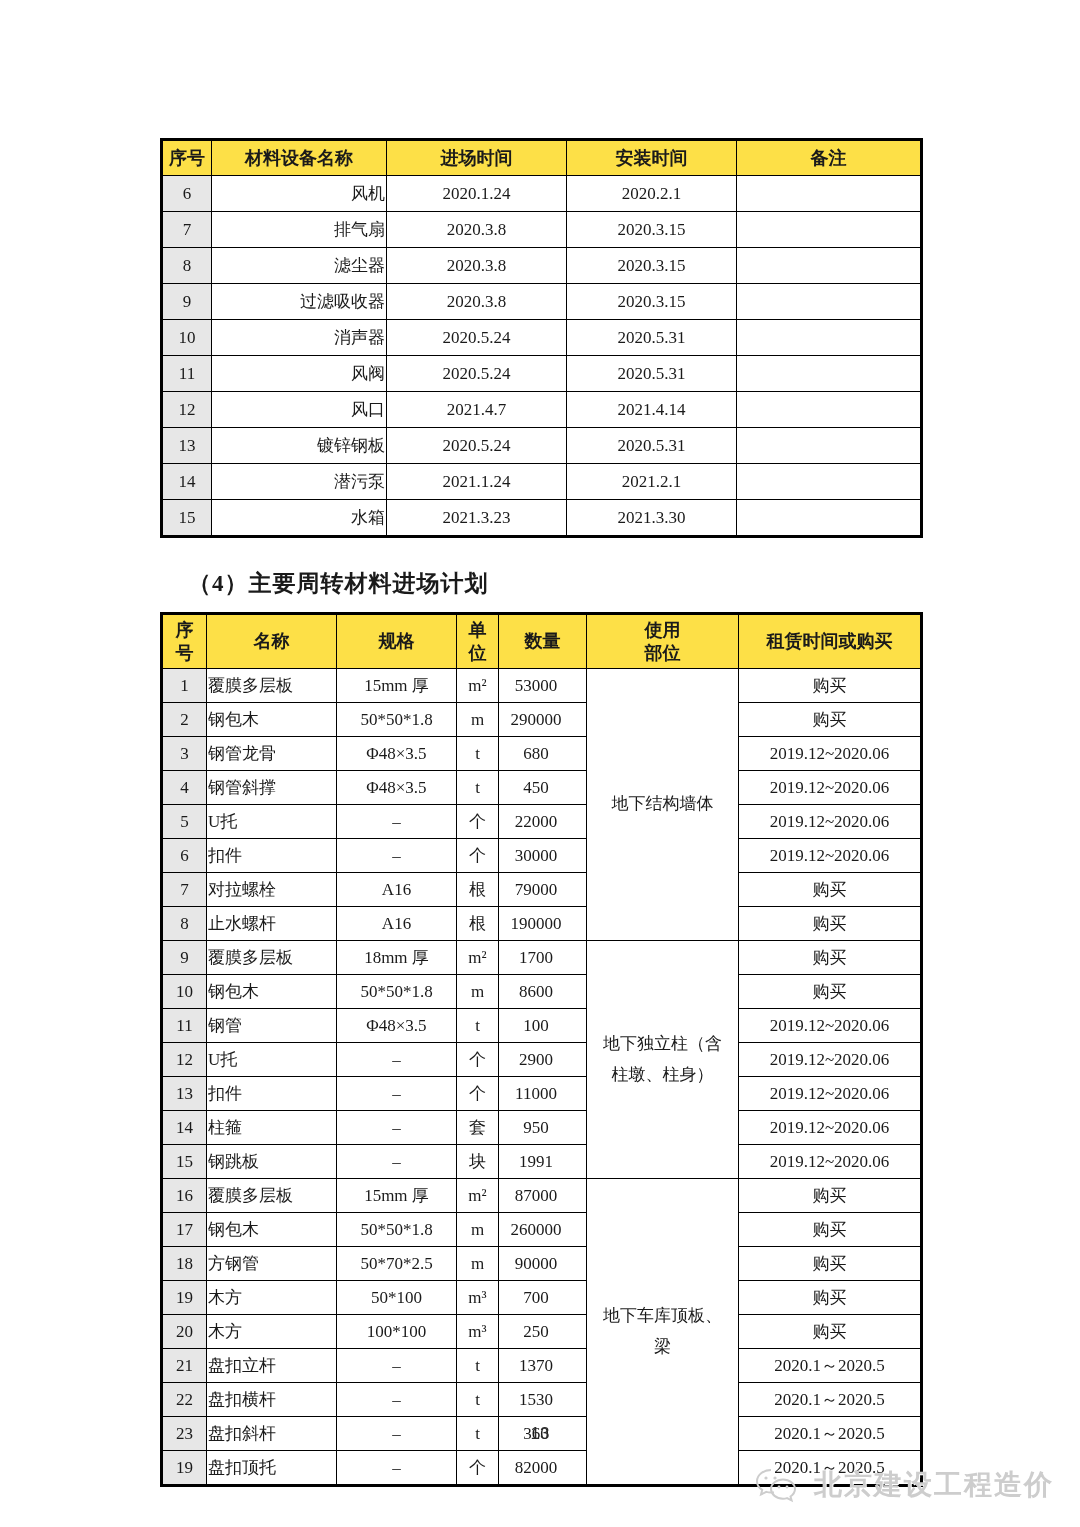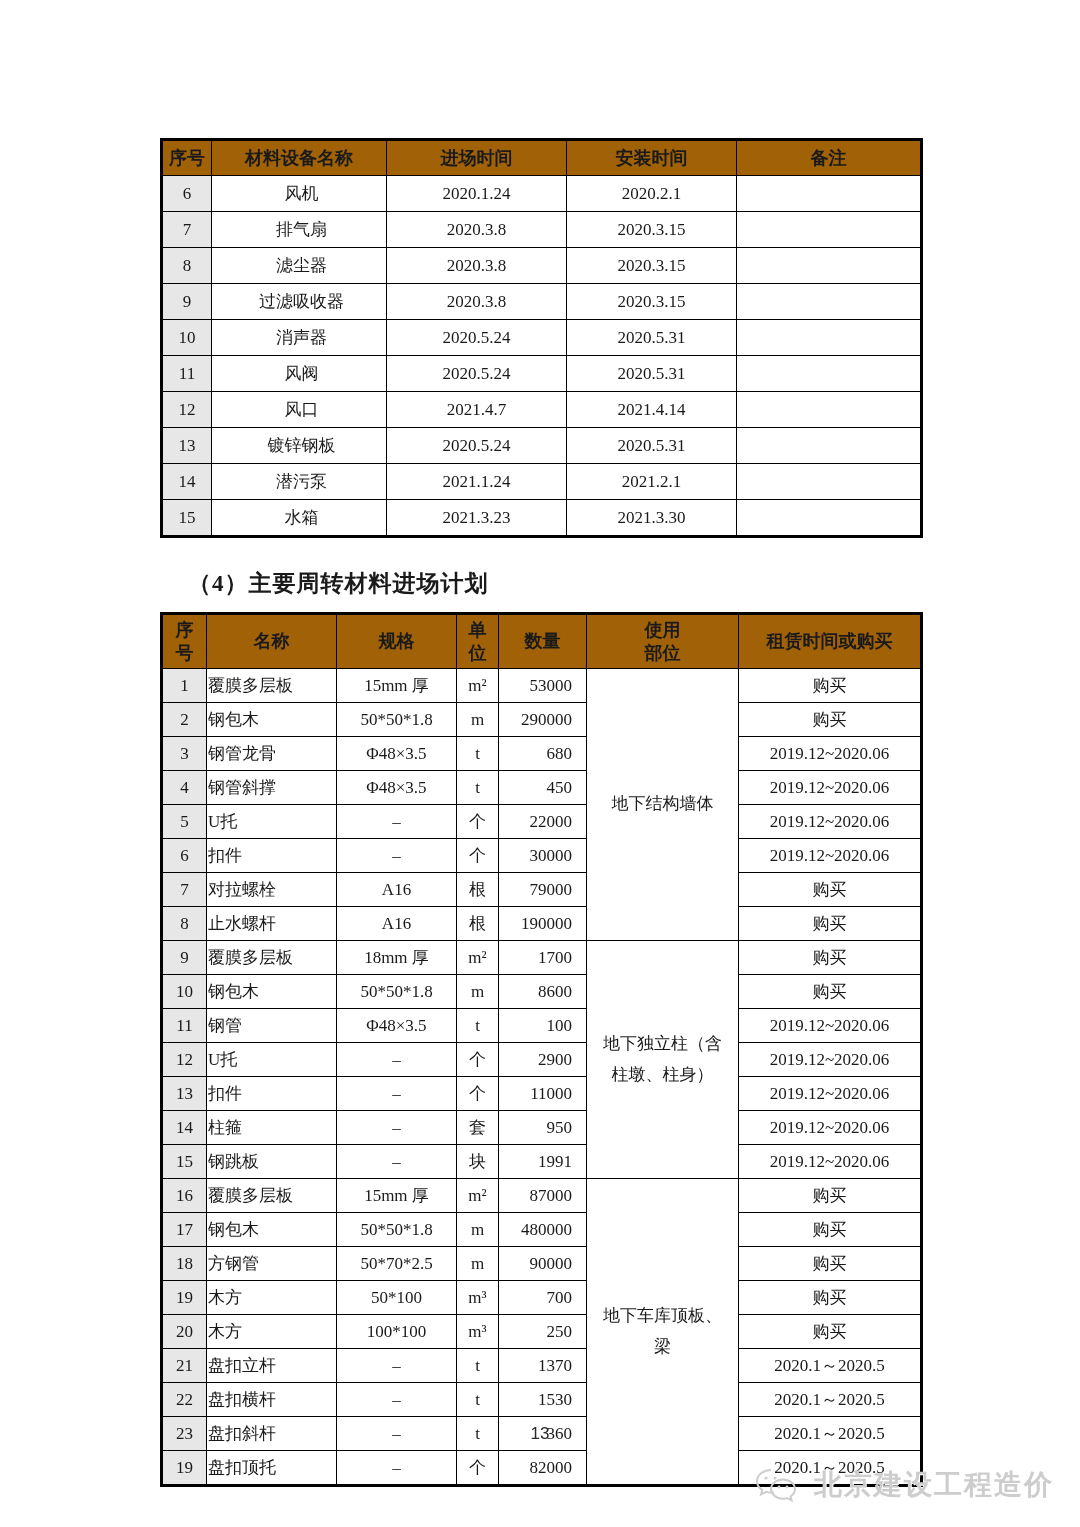--- a/index.html
+++ b/index.html
@@ -6,36 +6,36 @@
   body {
     width:1080px; height:1527px; background:#ffffff; position:relative;
     font-family:"Liberation Serif","DejaVu Serif",serif; color:#1a1a1a;
     overflow:hidden;
   }
   .content { position:absolute; top:138px; left:160px; width:760px; }
 
   table { border-collapse:collapse; table-layout:fixed; width:760px; border:3px solid #000; }
   th, td { border:1.6px solid #000; font-size:17px; overflow:hidden; vertical-align:middle; }
   th {
-    background:#a16207; font-weight:bold; font-size:18px; text-align:center;
+    background:#fde047; font-weight:bold; font-size:18px; text-align:center;
     white-space:pre-line; line-height:1.25; padding:4px 2px;
   }
 
   
   .t1 td { height:33px; text-align:center; }
   .t1 th { height:26px; }
   .t1 td.num { background:#e7e7e7; }
-  .t1 td.name { text-align:center; padding-left:6px; }
+  .t1 td.name { text-align:right; padding-left:6px; }
 
   
   .t2 td { height:31px; text-align:center; }
   .t2 th { height:24px; }
   .t2 td.num { background:#e7e7e7; }
   .t2 td.name { text-align:left; }
-  .t2 td.qty { text-align:right; padding-right:14px; }
+  .t2 td.qty { text-align:center; padding-right:14px; }
   .t2 td.usage { text-align:center; white-space:pre-line; line-height:1.8; }
 
   .section-heading {
     margin:30px 0 13px 28px; font-size:23px; font-weight:bold;
     letter-spacing:1px; color:#1a1a1a;
   }
 
   .page-number {
     position:absolute; top:1424px; left:0; width:1080px; text-align:center;
     font-family:"Liberation Sans","DejaVu Sans",sans-serif; font-size:17px; color:#2a2a2a;
@@ -303,21 +303,21 @@
           <td class="qty">87000</td>
           <td class="usage" rowspan="9">地下车库顶板、
 梁</td>
           <td class="rental">购买</td>
         </tr>
         <tr>
           <td class="num">17</td>
           <td class="name">钢包木</td>
           <td class="spec">50*50*1.8</td>
           <td class="unit">m</td>
-          <td class="qty">480000</td>
+          <td class="qty">260000</td>
           <td class="rental">购买</td>
         </tr>
         <tr>
           <td class="num">18</td>
           <td class="name">方钢管</td>
           <td class="spec">50*70*2.5</td>
           <td class="unit">m</td>
           <td class="qty">90000</td>
           <td class="rental">购买</td>
         </tr>

